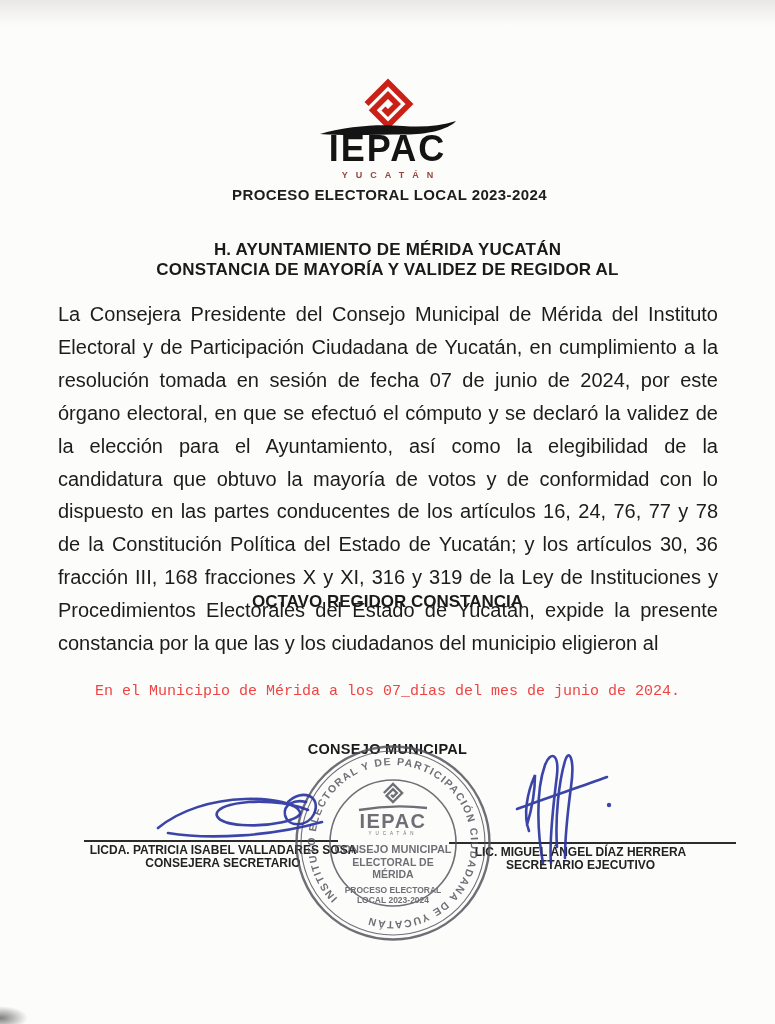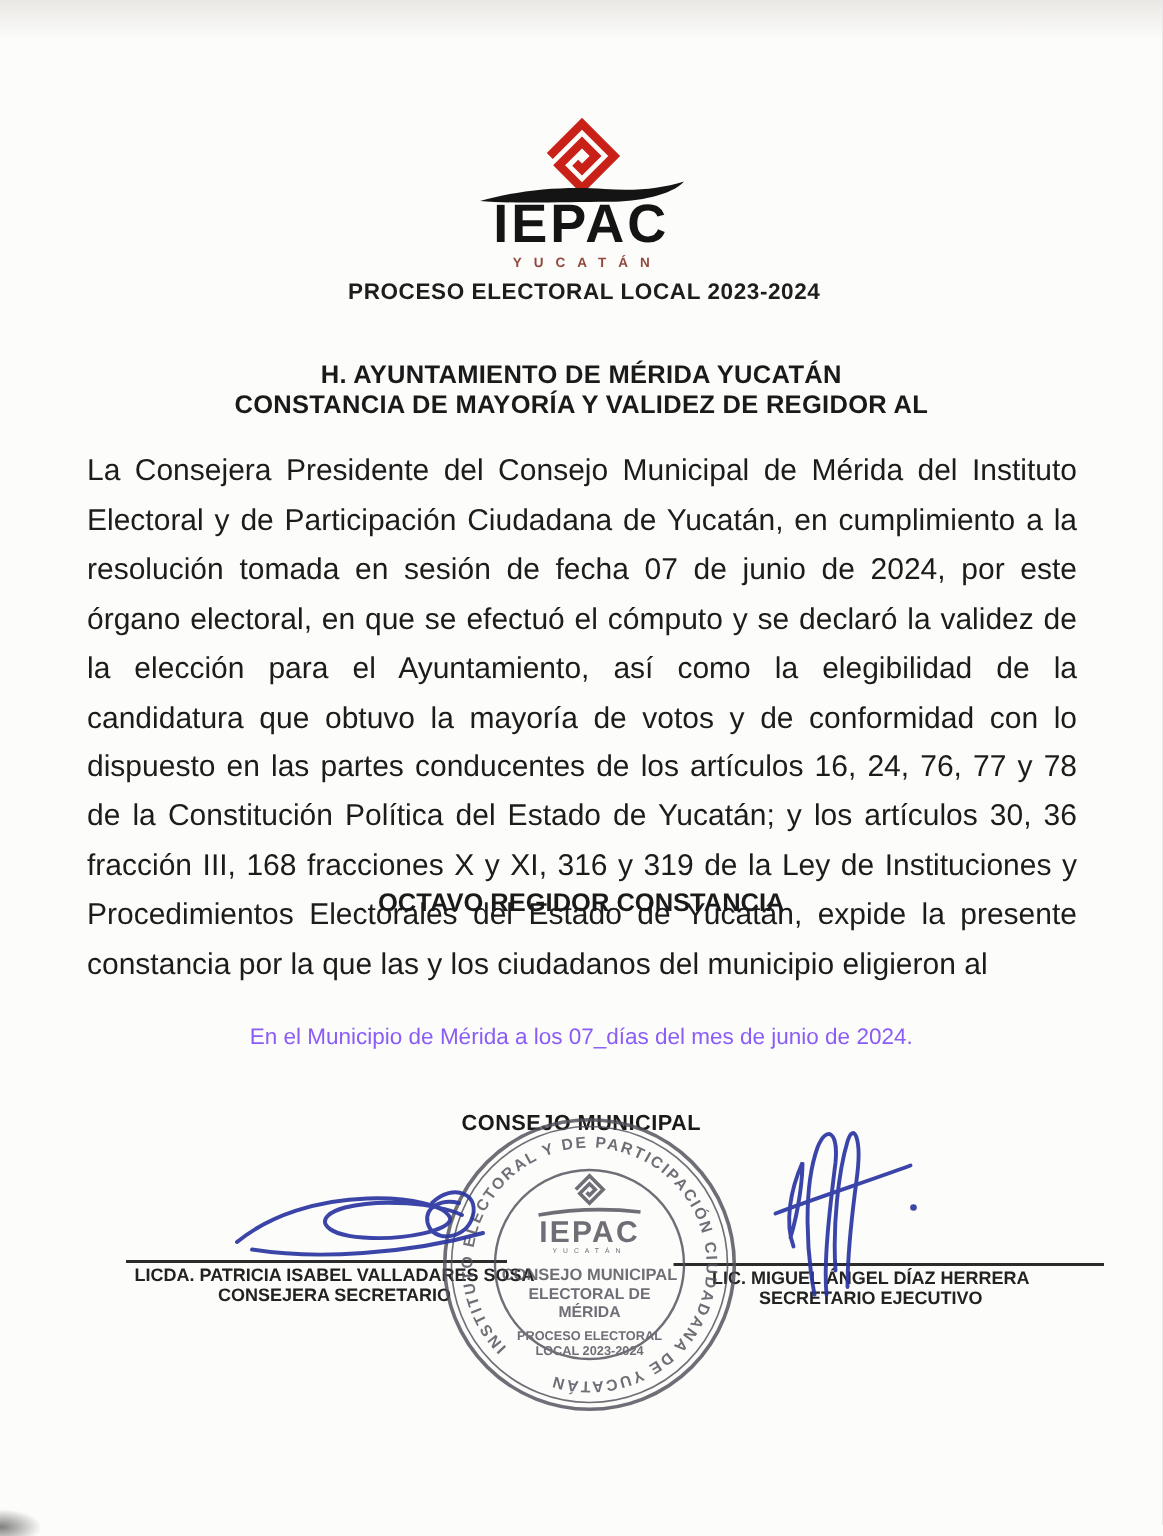--- a/index.html
+++ b/index.html
@@ -25,21 +25,21 @@
   .process-line{left:4px;right:0;top:186px;text-align:center;
     font-size:15px;font-weight:bold;letter-spacing:.4px;color:#1d1d1d;}
   .doc-title{left:60px;width:655px;top:240px;text-align:center;
     font-size:17px;font-weight:bold;line-height:20px;letter-spacing:.2px;color:#1a1a1a;}
 
   .body-par{left:58px;width:660px;top:298px;
     font-size:20px;line-height:32.9px;text-align:justify;color:#1c1c1c;}
 
   .recipient{left:0;right:0;top:592px;text-align:center;
     font-size:17px;font-weight:bold;line-height:19px;color:#1a1a1a;}
-  .date-line{left:0;right:0;top:683px;text-align:center;font-size:15px;color:#8b5cf6;}
+  .date-line{left:0;right:0;top:683px;text-align:center;font-size:15px;color:#ef4444;font-family:Liberation Mono, monospace;}
   .council-heading{left:0;right:0;top:741px;text-align:center;
     font-size:14.5px;font-weight:bold;letter-spacing:.3px;color:#1a1a1a;}
 
   .seal{left:293px;top:743px;opacity:.82;pointer-events:none;z-index:5;}
 
   .sig-line{border-top:2px solid #2c2c2c;height:0;z-index:4;}
   .sig-line-left{left:84px;top:840px;width:254px;}
   .sig-line-right{left:449px;top:842px;width:287px;}
 
   .sig-block{text-align:center;font-weight:bold;color:#222;z-index:4;}

